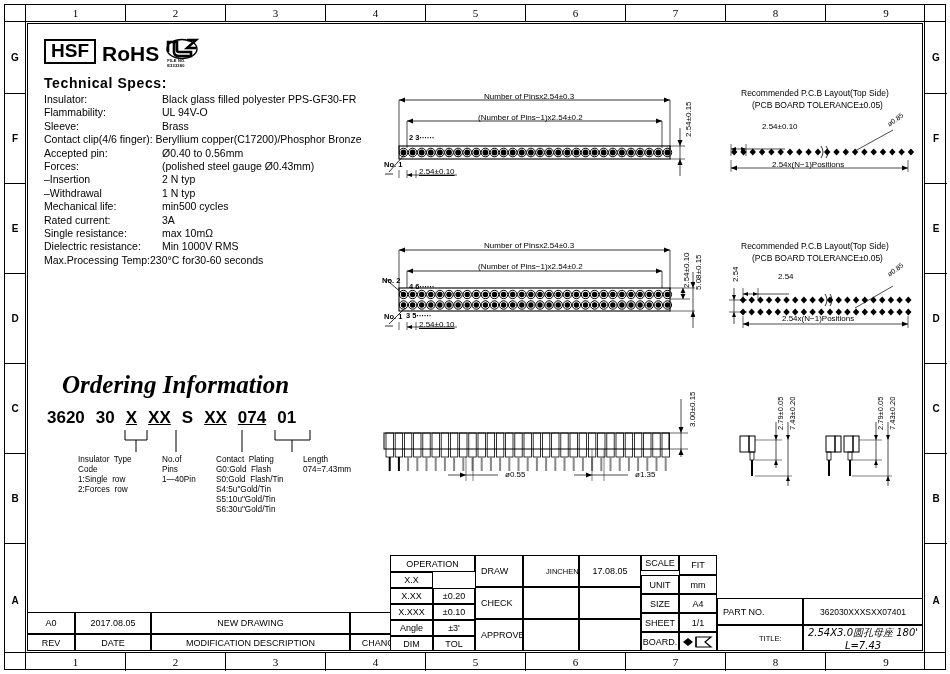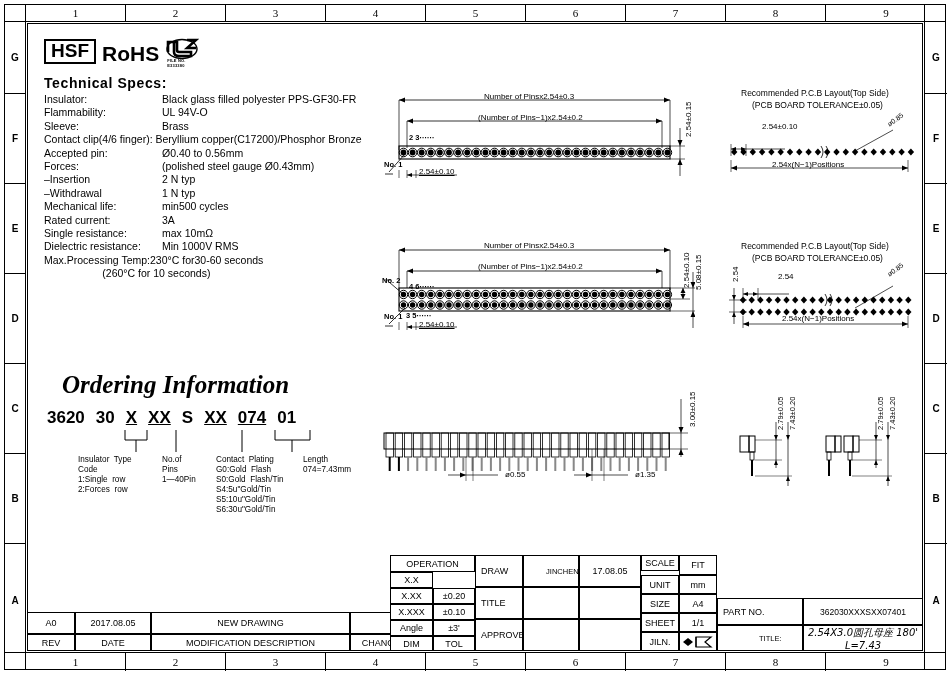--- a/index.html
+++ b/index.html
@@ -232,23 +232,20 @@
     <div class="spec-row">
         <span class="spec-k">Single resistance:</span>
         <span class="spec-v">max 10mΩ</span>
       </div>
     <div class="spec-row">
         <span class="spec-k">Dielectric resistance:</span>
         <span class="spec-v">Min 1000V RMS</span>
       </div>
     <div class="spec-row full">
         <span class="spec-k">Max.Processing Temp:230°C for30-60 seconds</span>
-      </div>
-    <div class="spec-row full">
-        <span class="spec-k" style="white-space:pre">                    (260°C for 10 seconds)</span>
       </div>
   </div>
 
   <div class="order-title">Ordering Information</div>
 
   <div class="order-codes">
     <span class="oc">3620</span>
     <span class="oc">30</span>
     <span class="oc u">X</span>
     <span class="oc u">XX</span>
@@ -762,40 +759,40 @@
   <div class="tb-cell" style="left:390px;top:588px;width:43px;height:16px;">X.XX</div>
   <div class="tb-cell" style="left:433px;top:588px;width:42px;height:16px;">±0.20</div>
   <div class="tb-cell" style="left:390px;top:604px;width:43px;height:16px;">X.XXX</div>
   <div class="tb-cell" style="left:433px;top:604px;width:42px;height:16px;">±0.10</div>
   <div class="tb-cell" style="left:390px;top:620px;width:43px;height:16px;">Angle</div>
   <div class="tb-cell" style="left:433px;top:620px;width:42px;height:16px;">±3'</div>
   <div class="tb-cell" style="left:390px;top:636px;width:43px;height:15px;">DIM</div>
   <div class="tb-cell" style="left:433px;top:636px;width:42px;height:15px;">TOL</div>
 
   <div class="tb-cell l" style="left:475px;top:555px;width:48px;height:32px;">DRAW</div>
-  <div class="tb-cell l" style="left:475px;top:587px;width:48px;height:32px;">TITLE</div>
+  <div class="tb-cell l" style="left:475px;top:587px;width:48px;height:32px;">CHECK</div>
   <div class="tb-cell l" style="left:475px;top:619px;width:48px;height:32px;">APPROVE</div>
 
   <div class="tb-cell sm" style="left:523px;top:555px;width:56px;height:32px;">JINCHENGXIN</div>
   <div class="tb-cell sm" style="left:523px;top:587px;width:56px;height:32px;"></div>
   <div class="tb-cell sm" style="left:523px;top:619px;width:56px;height:32px;"></div>
 
   <div class="tb-cell" style="left:579px;top:555px;width:62px;height:32px;">17.08.05</div>
   <div class="tb-cell" style="left:579px;top:587px;width:62px;height:32px;"></div>
   <div class="tb-cell" style="left:579px;top:619px;width:62px;height:32px;"></div>
 
   <div class="tb-cell" style="left:641px;top:555px;width:38px;height:16px;">SCALE</div>
   <div class="tb-cell" style="left:679px;top:555px;width:38px;height:20px;">FIT</div>
   <div class="tb-cell" style="left:641px;top:575px;width:38px;height:19px;">UNIT</div>
   <div class="tb-cell" style="left:679px;top:575px;width:38px;height:19px;">mm</div>
   <div class="tb-cell" style="left:641px;top:594px;width:38px;height:19px;">SIZE</div>
   <div class="tb-cell" style="left:679px;top:594px;width:38px;height:19px;">A4</div>
   <div class="tb-cell" style="left:641px;top:613px;width:38px;height:19px;">SHEET</div>
   <div class="tb-cell" style="left:679px;top:613px;width:38px;height:19px;">1/1</div>
-  <div class="tb-cell" style="left:641px;top:632px;width:38px;height:19px;">JILN.</div>
+  <div class="tb-cell" style="left:641px;top:632px;width:38px;height:19px;">BOARD.</div>
   <div class="tb-cell" style="left:679px;top:632px;width:38px;height:19px;">
     <svg width="34" height="12" viewBox="0 0 34 12">
       <path d="M2,6 l5,-4 l5,4 l-5,4 z" fill="#000"></path>
       <path d="M15,1 L30,1 L24,6 L30,11 L15,11 z" fill="none" stroke="#000" stroke-width="1.2"></path>
       <path d="M15,1 L15,11" stroke="#000" stroke-width="1.2"></path>
     </svg>
   </div>
 
 
   <div class="tb-cell l" style="left:717px;top:598px;width:86px;height:27px;">PART  NO.</div>

